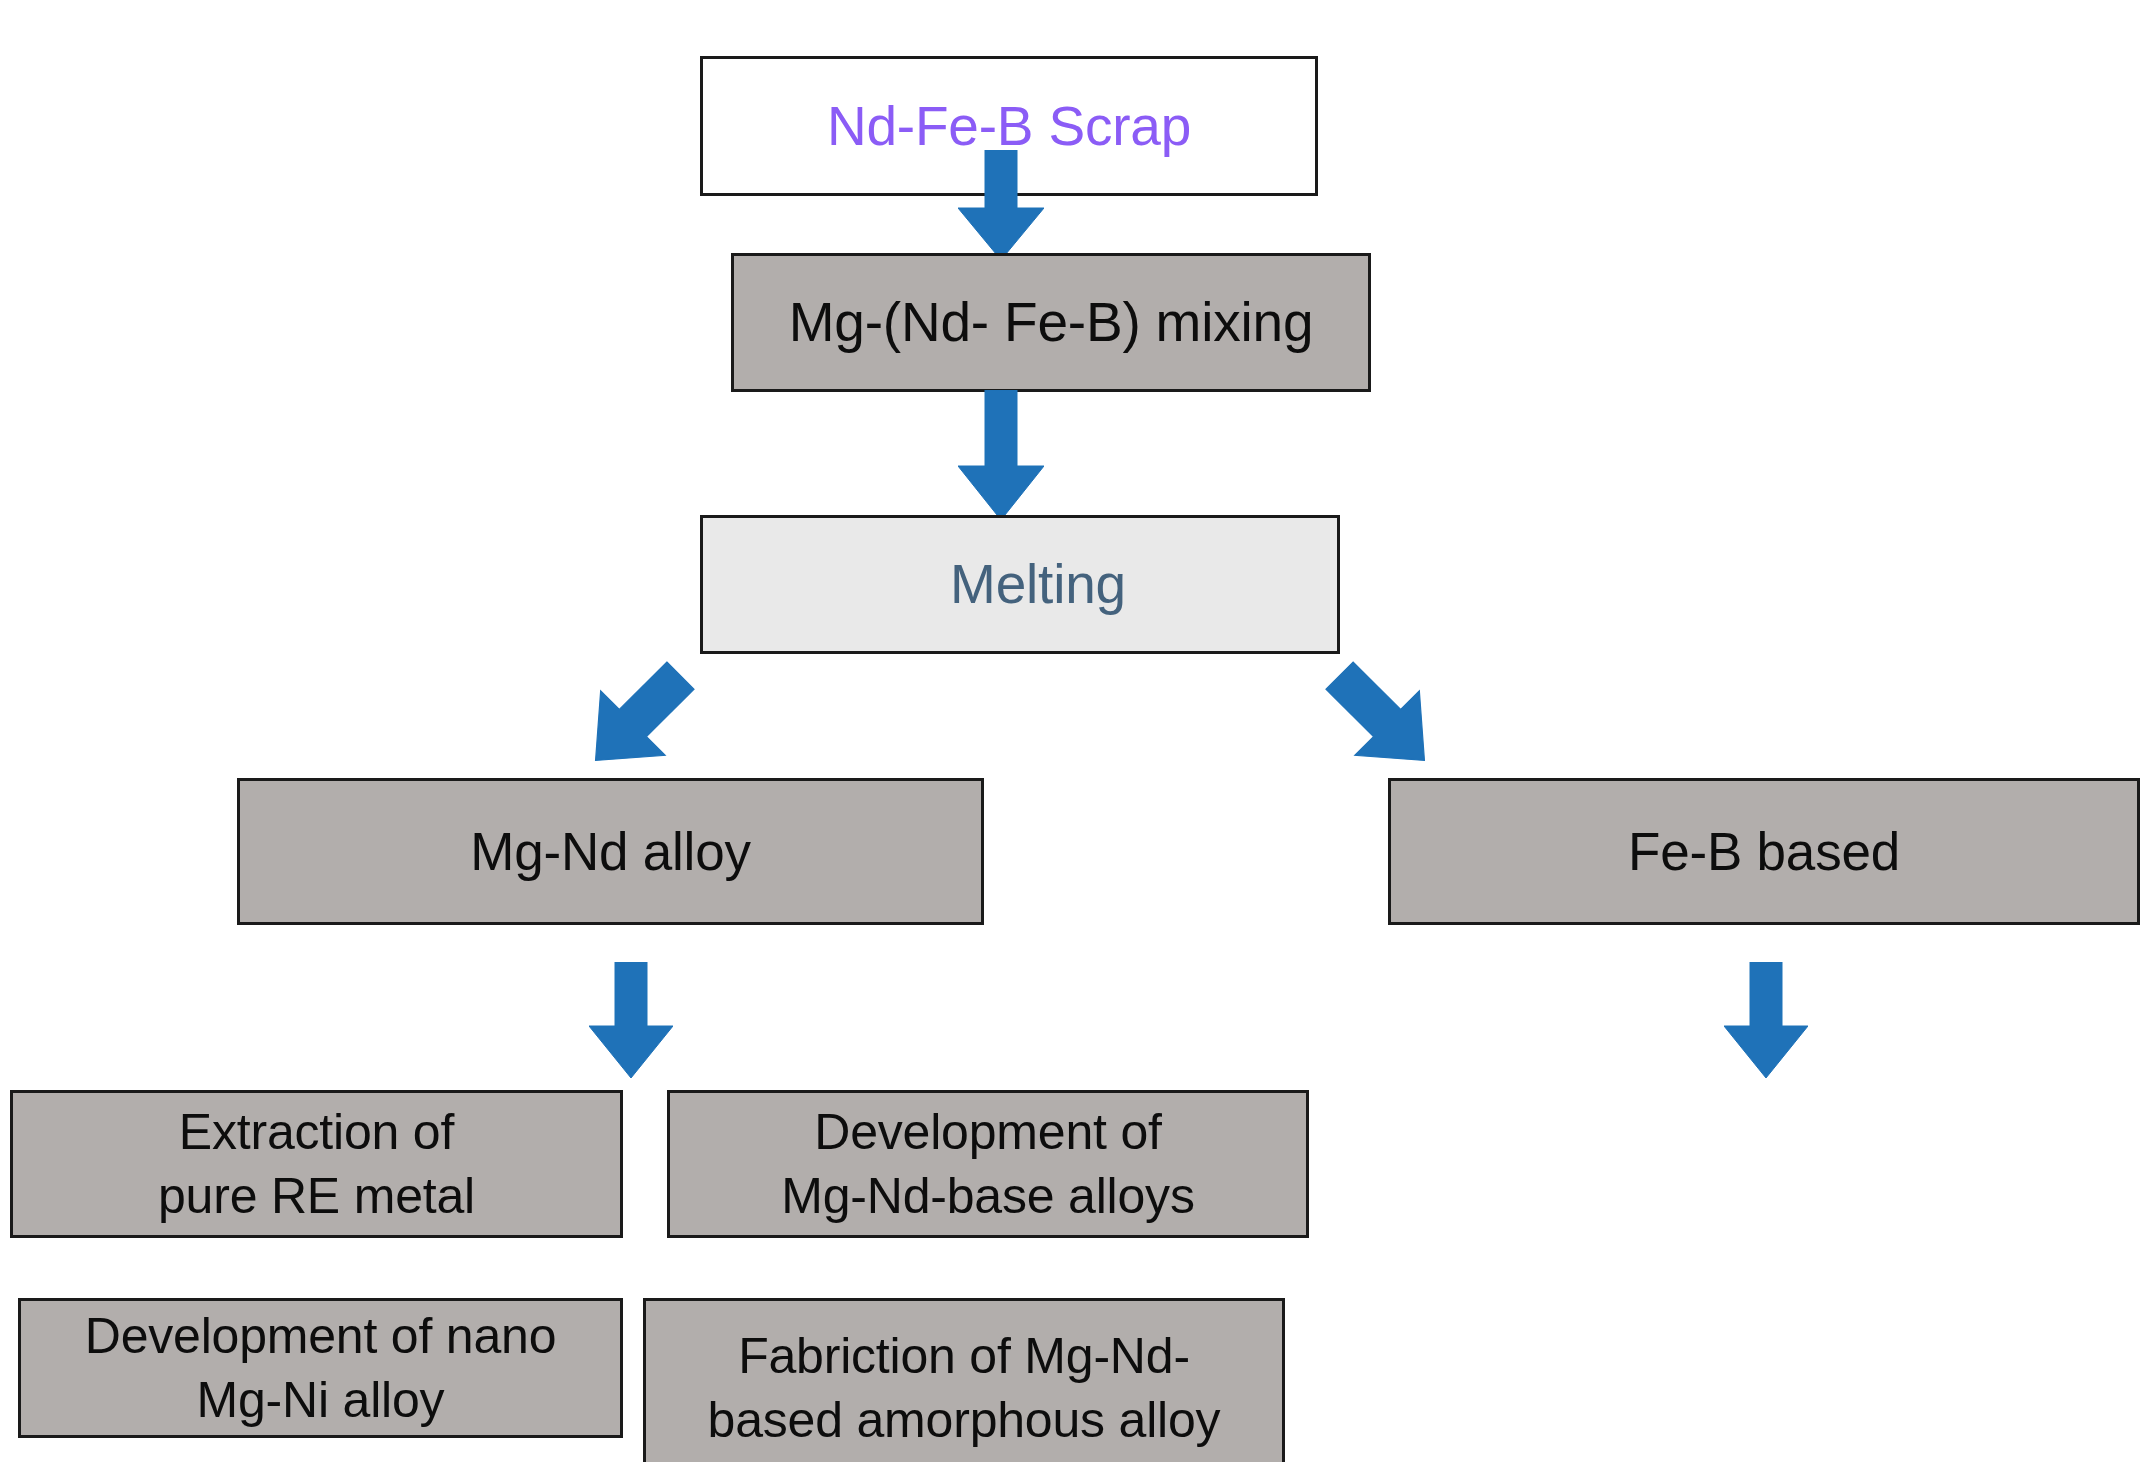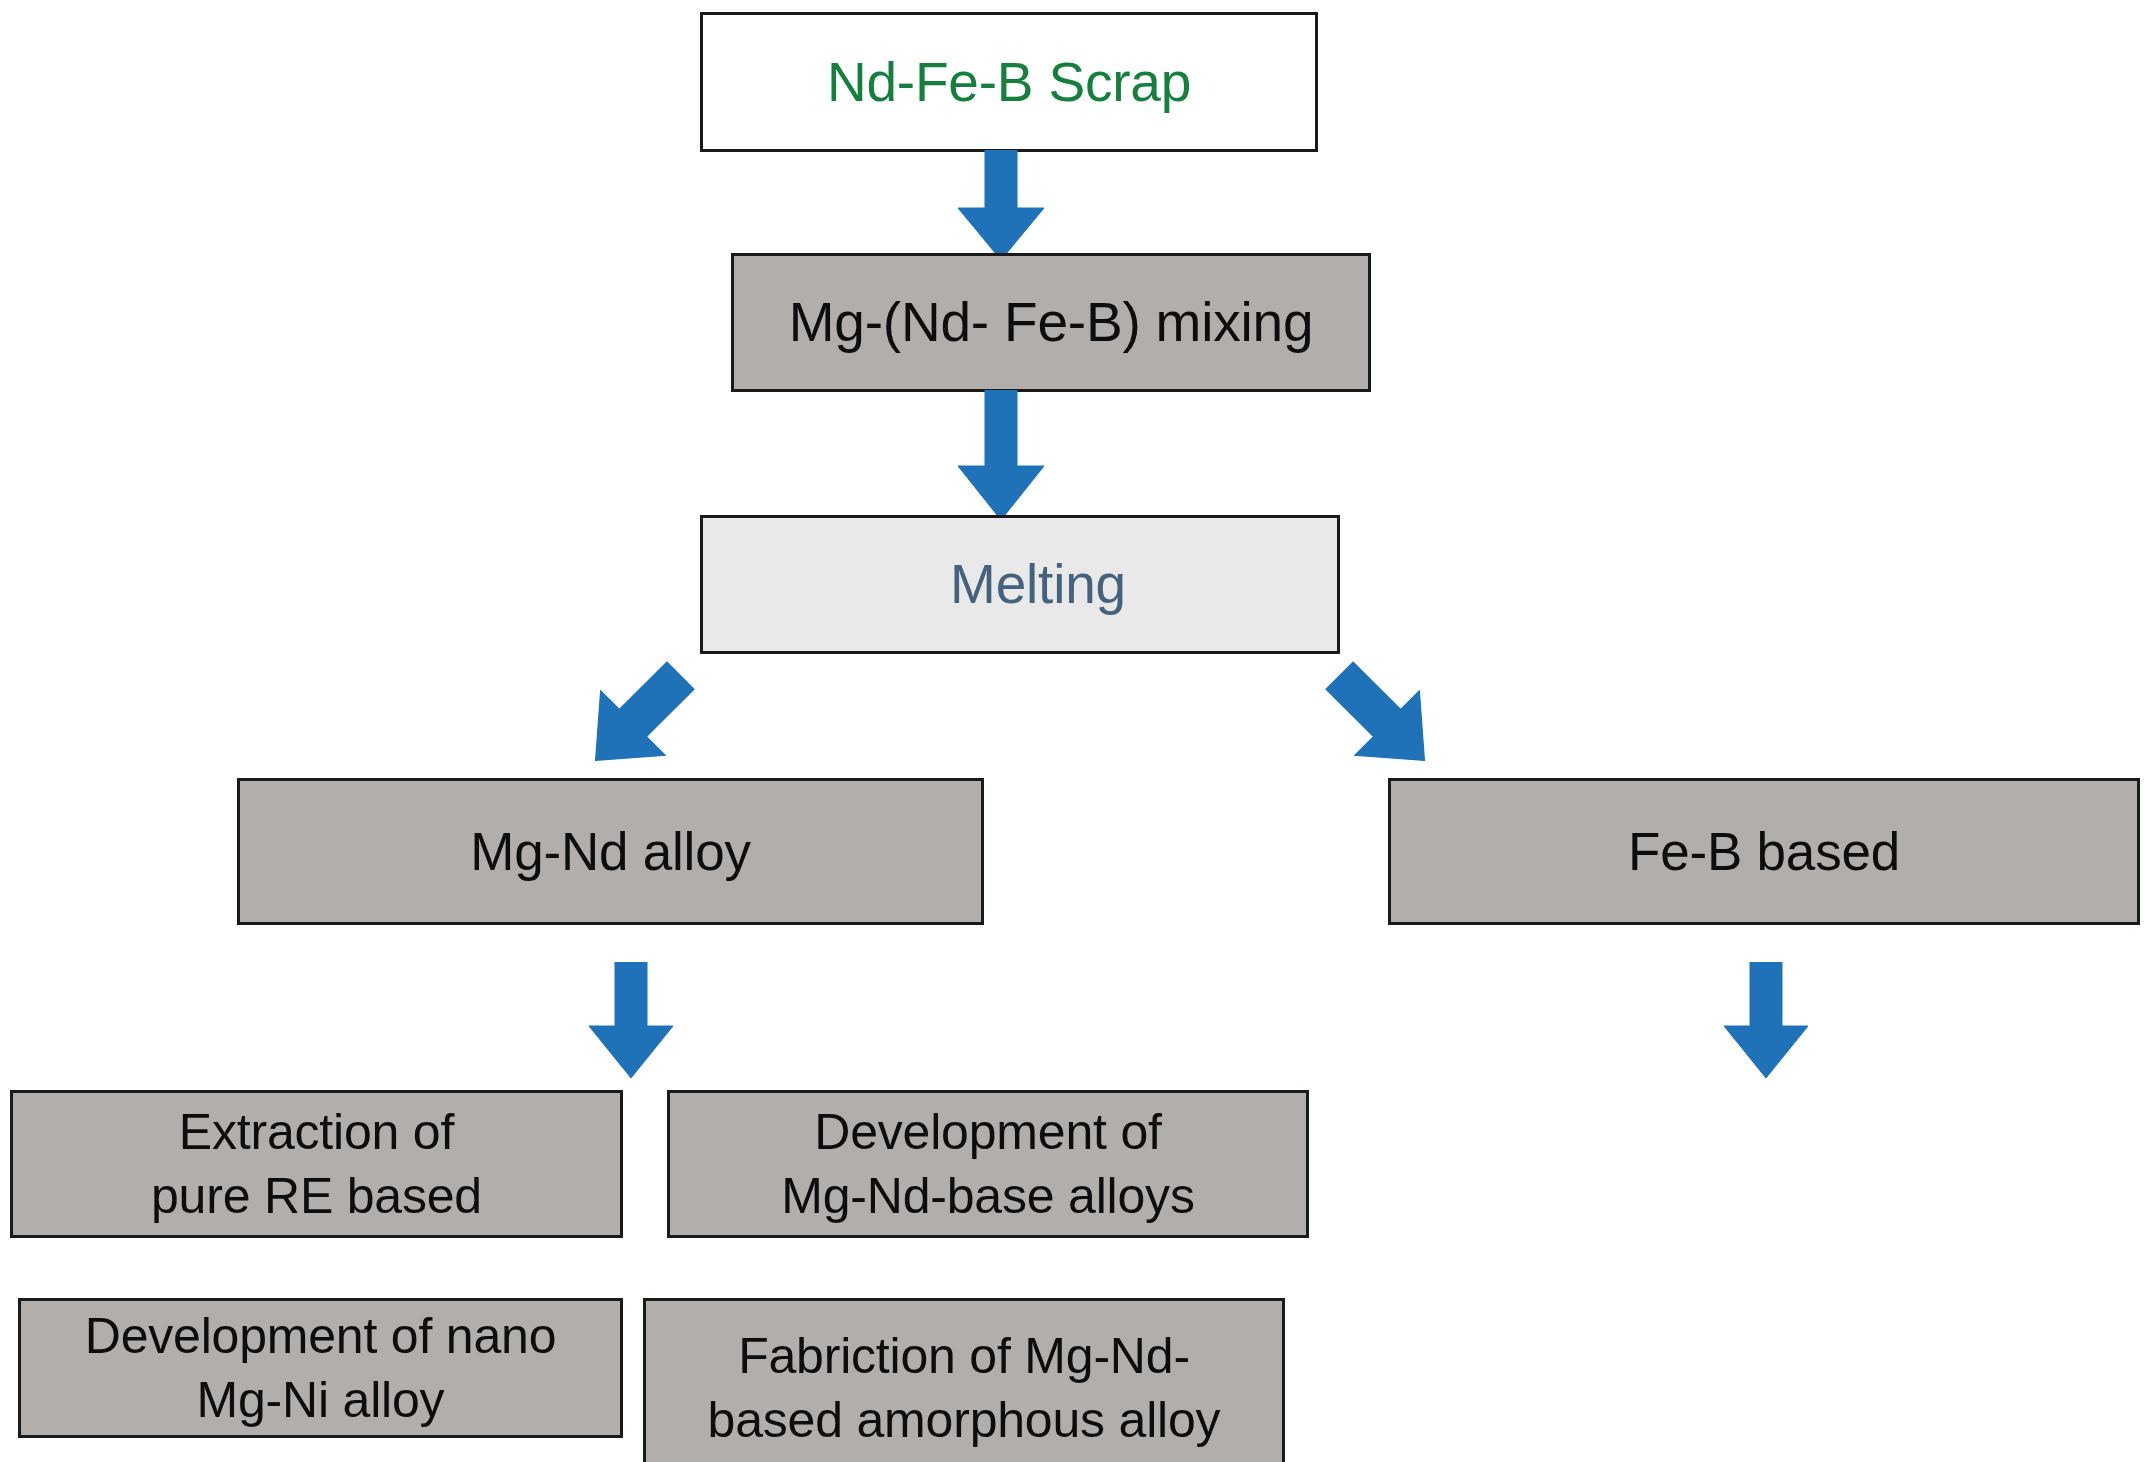--- a/index.html
+++ b/index.html
@@ -24,21 +24,22 @@
     align-items: center;
     justify-content: center;
     text-align: center;
     border: 3px solid #1a1a1a;
     line-height: 1.28;
     white-space: pre-line;
     letter-spacing: -0.2px;
   }
   .node-white {
     background: #ffffff;
-    color: #15803d;
+    color: #8b5cf6;
+    margin-top: 44px;
   }
   .node-gray {
     background: #b2aeac;
     color: #0d0d0d;
   }
   .node-lightgray {
     background: #e9e9e9;
     color: #44627d;
   }
 
@@ -104,21 +105,21 @@
     </svg>
   </div>
 
   <div class="arrow" style="left:1724px; top:962px; width:84px; height:116px;">
     <svg viewBox="0 0 84 116" preserveAspectRatio="none">
       <polygon points="26,0 58,0 58,64 84,64 42,116 0,64 26,64" fill="#1f72b8" stroke="#1f72b8" stroke-width="1"></polygon>
     </svg>
   </div>
 
   <div class="node node-gray t-leaf" style="left:10px; top:1090px; width:613px; height:148px;">Extraction of
-pure RE based</div>
+pure RE metal</div>
 
   <div class="node node-gray t-leaf" style="left:643px; top:1090px; width:642px; height:148px;margin-left:24px;">Development of
 Mg-Nd-base alloys</div>
 
 
   <div class="node node-gray t-leaf" style="left:18px; top:1298px; width:605px; height:140px;">Development of nano
 Mg-Ni alloy</div>
 
   <div class="node node-gray t-leaf" style="left:643px; top:1298px; width:642px; height:180px;">Fabriction of Mg-Nd-
 based amorphous alloy</div>

